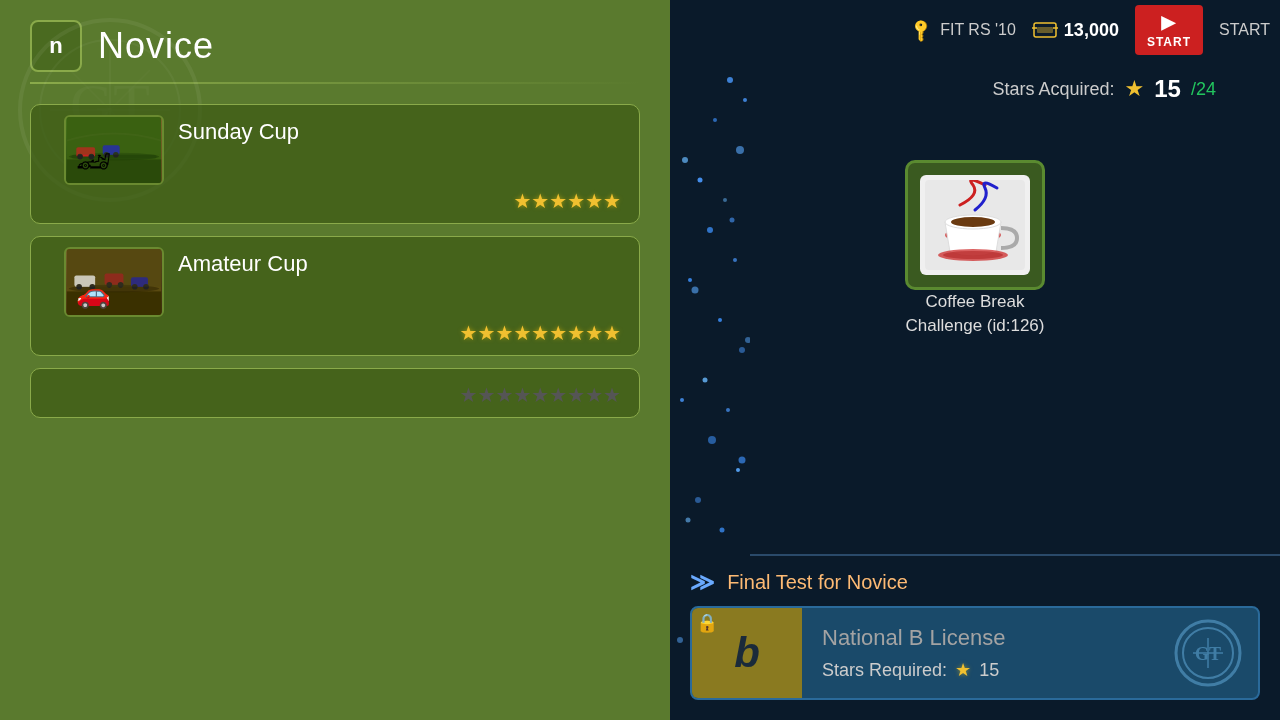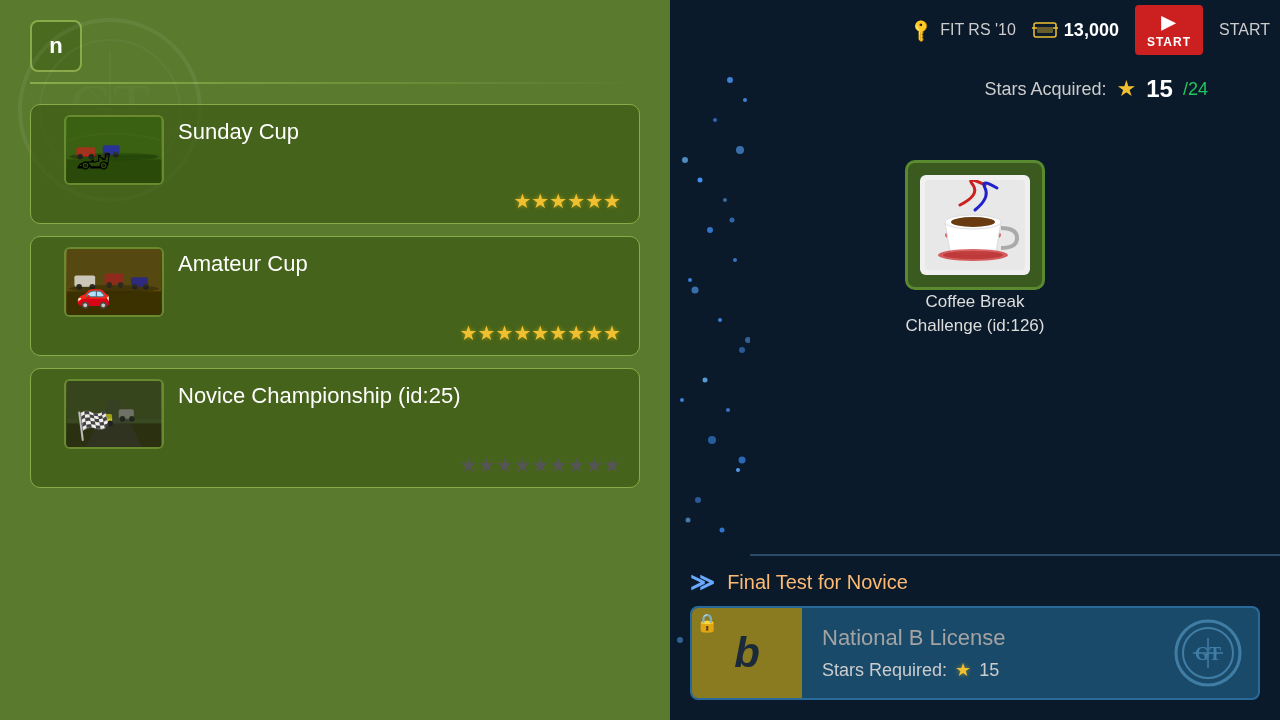--- a/index.html
+++ b/index.html
@@ -241,21 +241,21 @@
     .menu-label {
       color: #ccc;
       font-size: 16px;
       cursor: pointer;
     }
 
     
     .stars-acquired {
       position: absolute;
       top: 75px;
-      right: 12px;
+      right: 4px;
       left: 80px;
       display: flex;
       align-items: center;
       justify-content: flex-end;
       padding-right: 60px;
       gap: 10px;
       z-index: 10;
     }
 
     .stars-acquired-label {
@@ -446,20 +446,21 @@
     <circle cx="100" cy="100" r="70" fill="none" stroke="#fff" stroke-width="2" opacity="0.2"></circle>
     <path d="M40,100 L160,100 M100,40 L100,160" stroke="#fff" stroke-width="2" opacity="0.15"></path>
     <path d="M60,60 L140,140 M140,60 L60,140" stroke="#fff" stroke-width="1.5" opacity="0.1"></path>
     <text x="100" y="115" text-anchor="middle" font-size="60" fill="#fff" opacity="0.15" font-family="serif">GT</text>
   </svg>
 
   <div class="header-section">
     <div class="novice-icon">
       <span>n</span>
     </div>
+    <div class="header-title">Novice</div>
   </div>
 
   <div class="header-divider"></div>
 
   <div class="race-list">
 
     <div class="race-item">
       <div class="race-item-top">
         <div class="race-thumbnail sunday">
           <svg class="thumbnail-svg" viewBox="0 0 100 70">
@@ -520,39 +521,20 @@
         <span class="star">★</span>
         <span class="star">★</span>
         <span class="star">★</span>
         <span class="star">★</span>
         <span class="star">★</span>
         <span class="star">★</span>
       </div>
     </div>
 
     <div class="race-item">
-      <div class="race-item-top">
-        <div class="race-thumbnail championship">
-          <svg class="thumbnail-svg" viewBox="0 0 100 70">
-            <rect width="100" height="70" fill="#3a4a20"></rect>
-            <rect x="0" y="45" width="100" height="25" fill="#2a3010"></rect>
-
-            <path d="M20,70 L45,20 L55,20 L80,70 Z" fill="#3a3a3a" opacity="0.4"></path>
-
-            <rect x="30" y="35" width="18" height="10" rx="2" fill="#cccc20"></rect>
-            <circle cx="34" cy="45" r="3" fill="#222"></circle>
-            <circle cx="46" cy="45" r="3" fill="#222"></circle>
-            <rect x="55" y="30" width="16" height="10" rx="2" fill="#888"></rect>
-            <circle cx="59" cy="40" r="3" fill="#222"></circle>
-            <circle cx="69" cy="40" r="3" fill="#222"></circle>
-            <rect x="0" y="0" width="100" height="40" fill="rgba(50,60,20,0.3)"></rect>
-          </svg>
-        </div>
-        <div class="race-name">Novice Championship (id:25)</div>
-      </div>
       <div class="stars-row">
         <span class="star empty">★</span>
         <span class="star empty">★</span>
         <span class="star empty">★</span>
         <span class="star empty">★</span>
         <span class="star empty">★</span>
         <span class="star empty">★</span>
         <span class="star empty">★</span>
         <span class="star empty">★</span>
         <span class="star empty">★</span>

